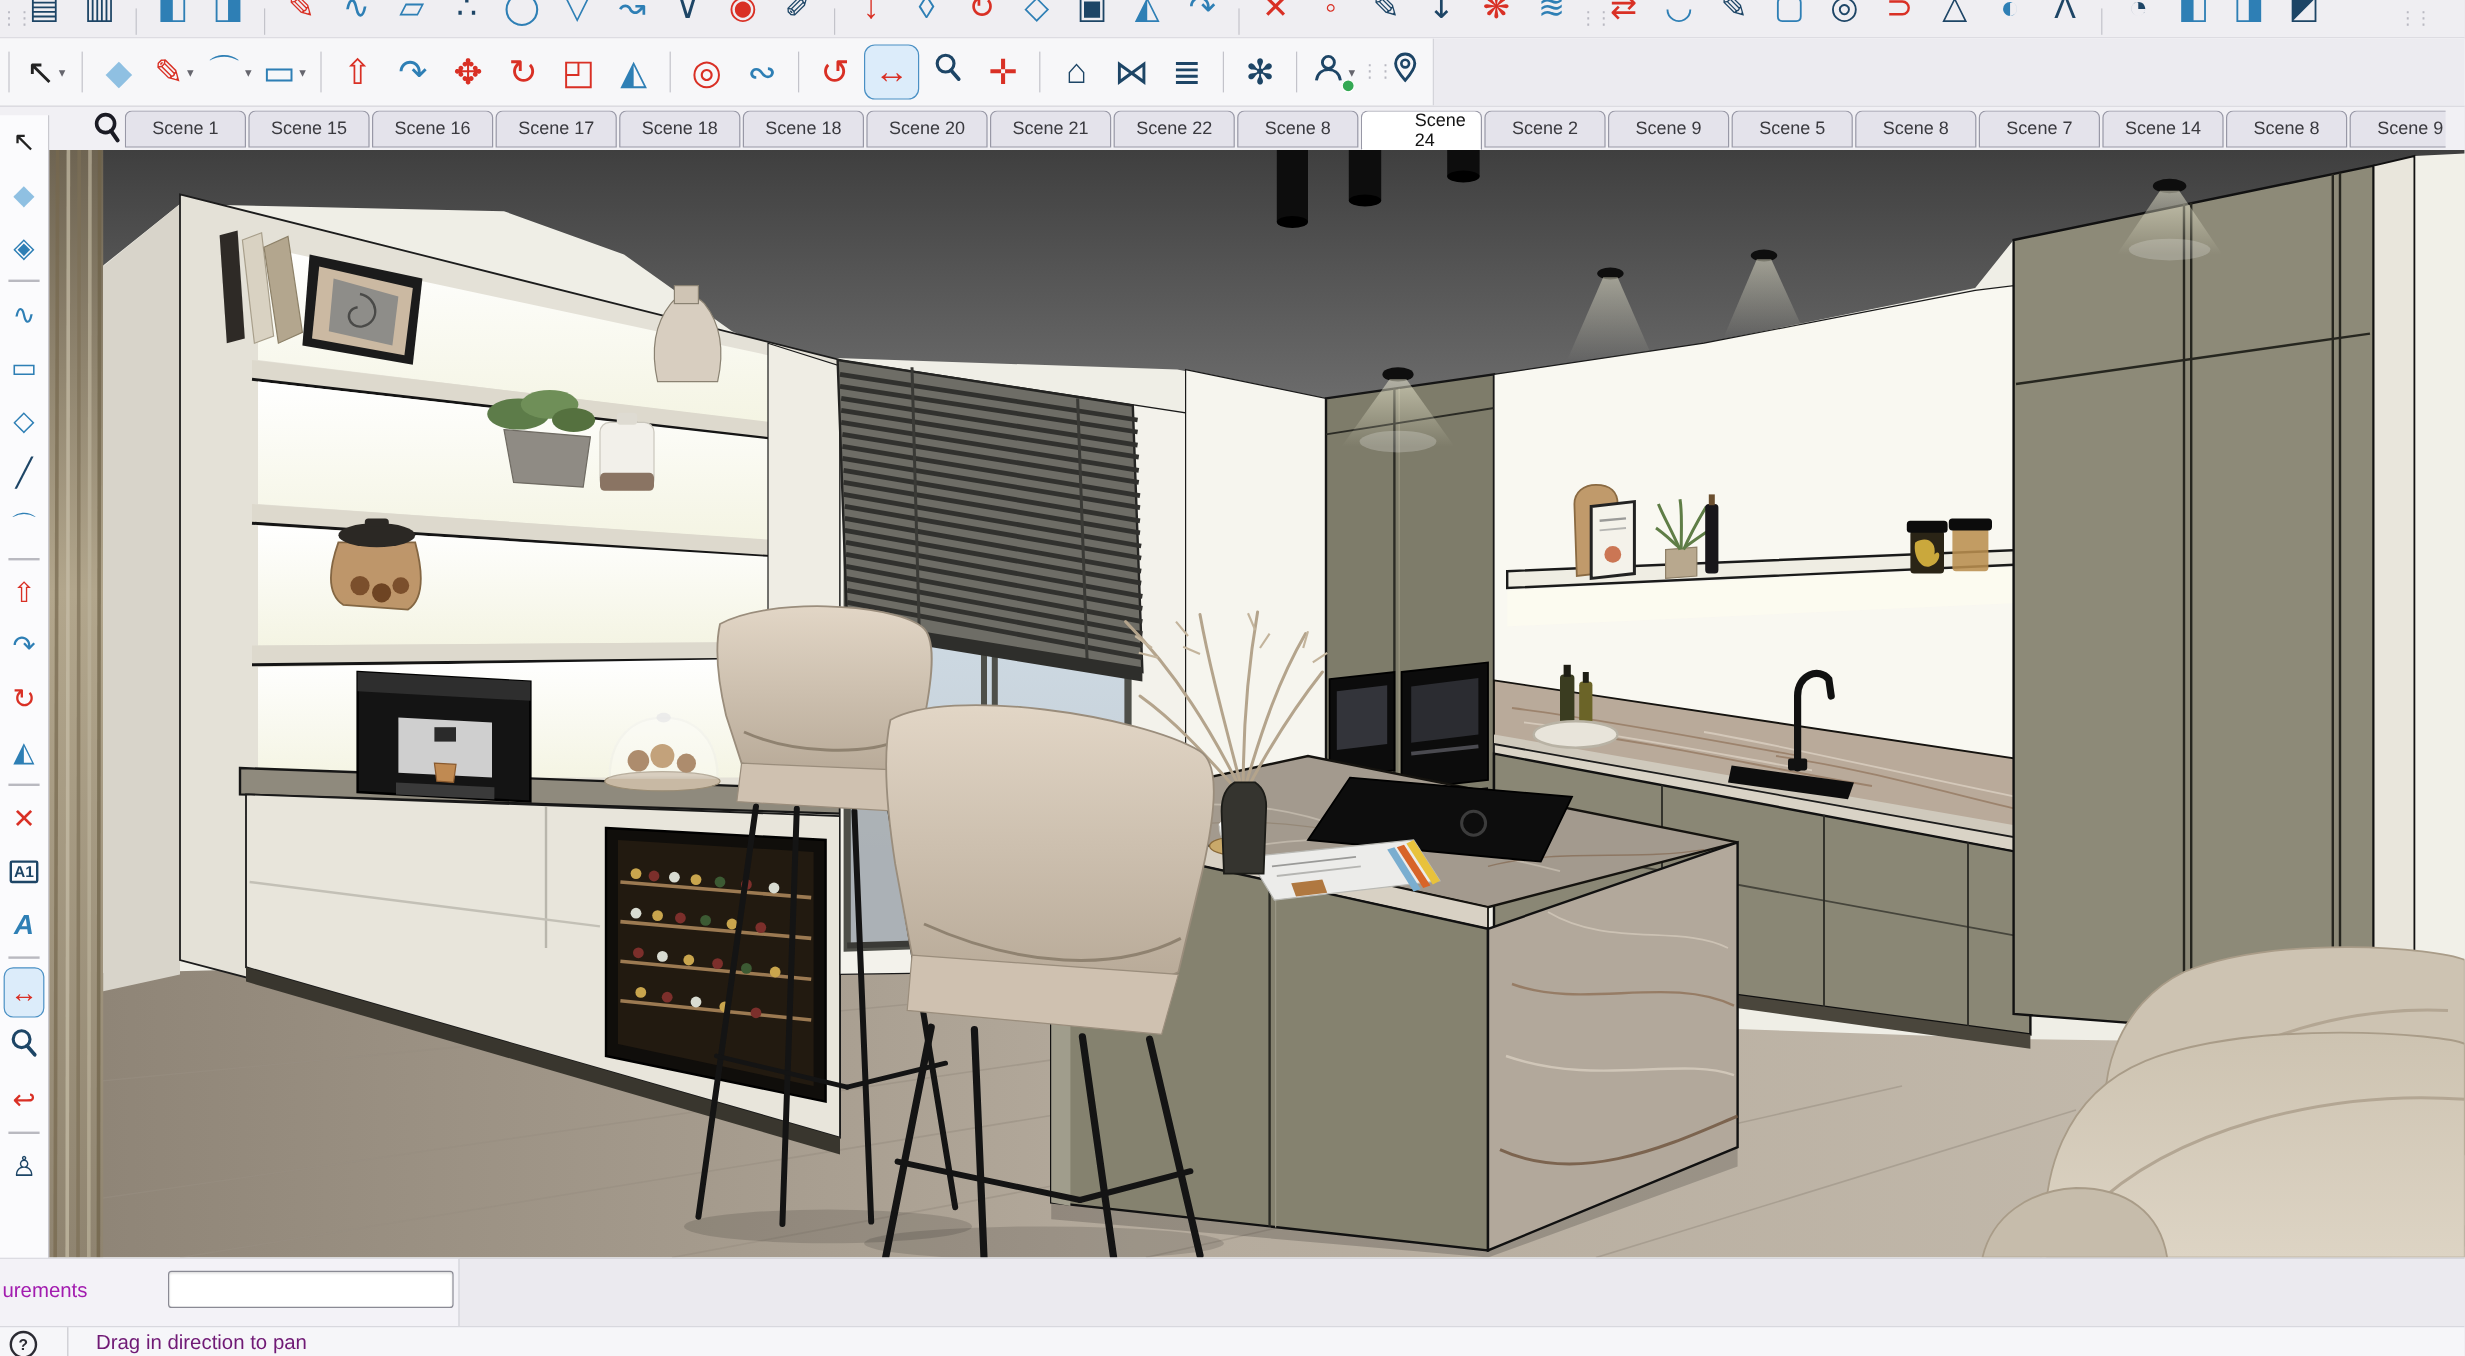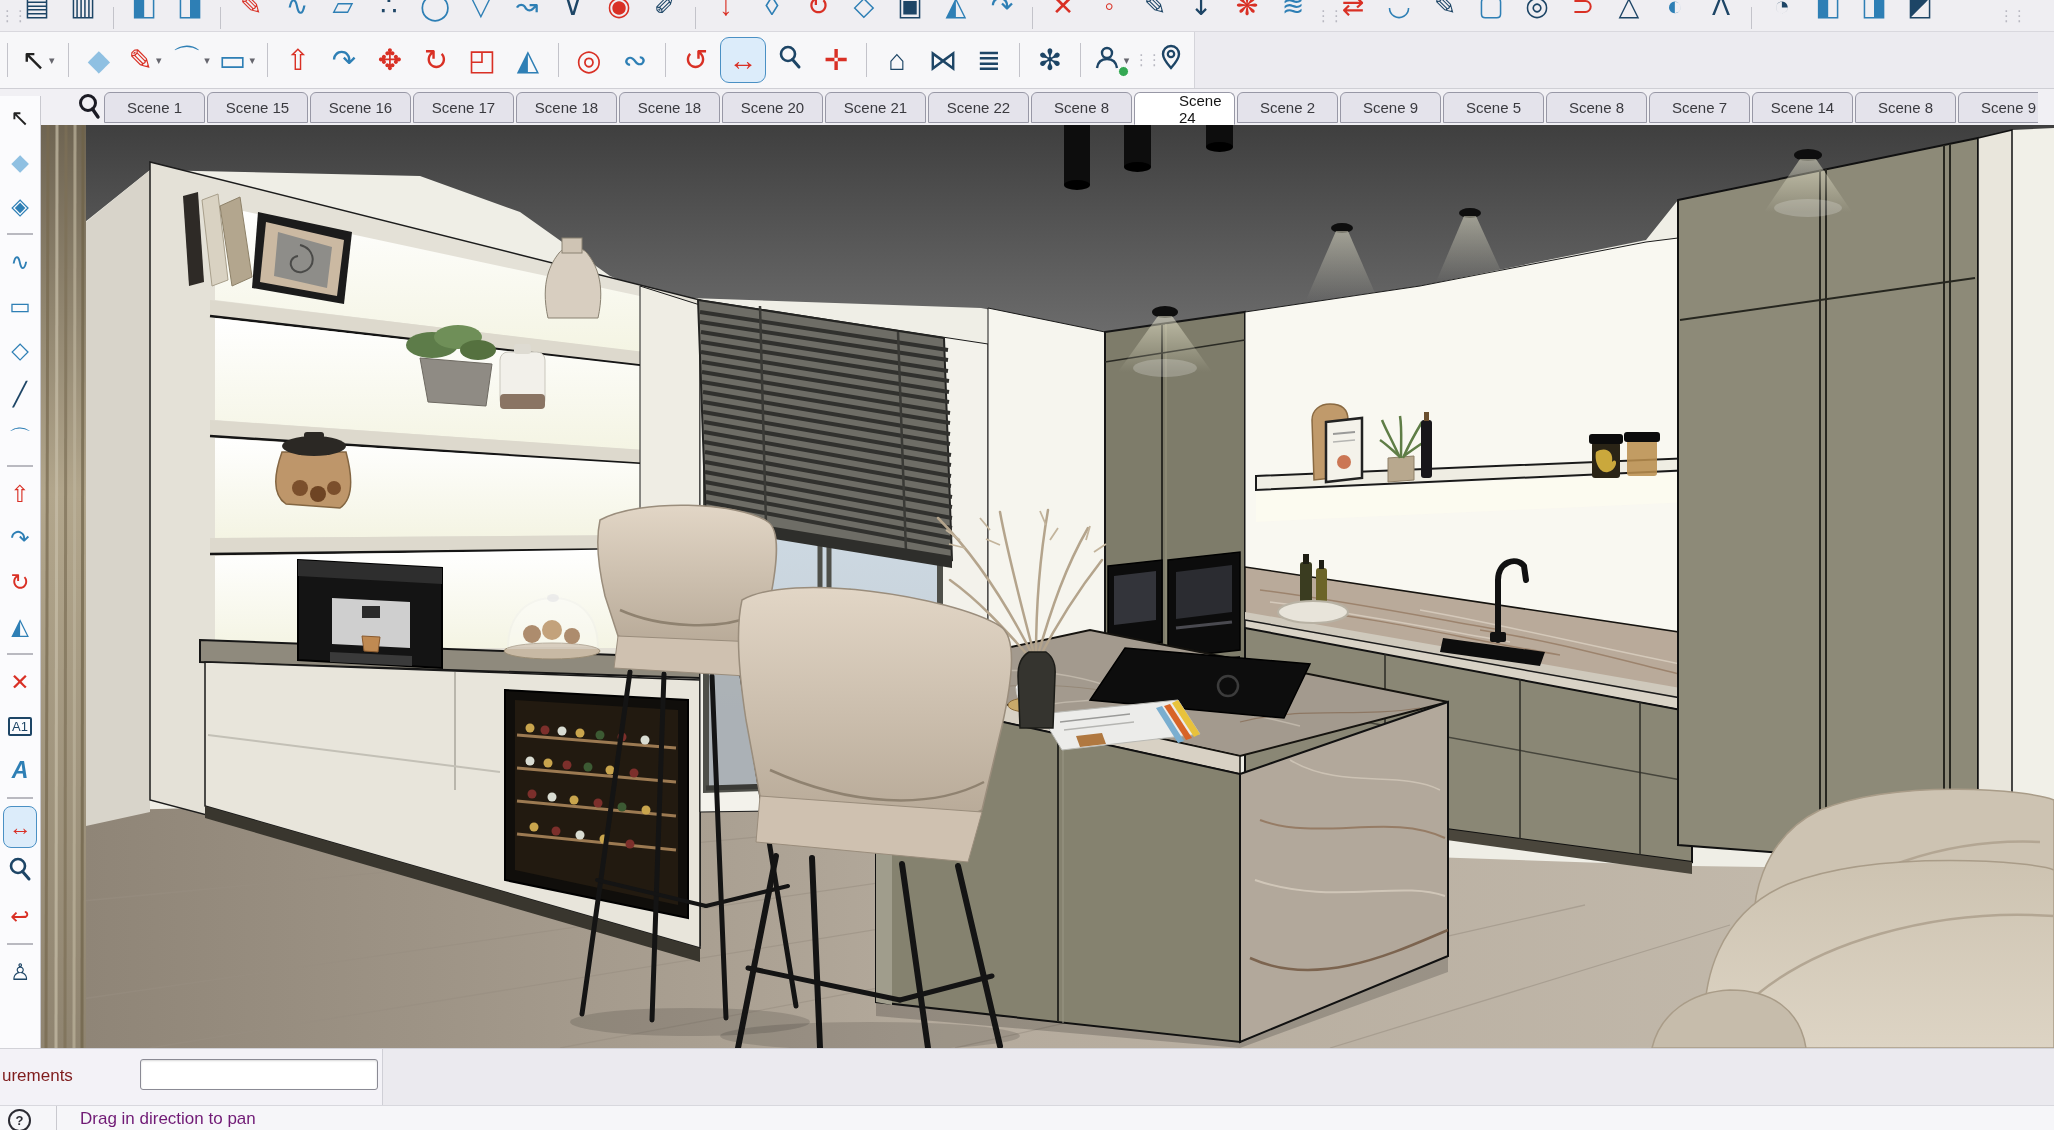--- a/index.html
+++ b/index.html
@@ -14,21 +14,21 @@
   .row2 .tico{min-width:44px;height:44px;display:flex;align-items:center;justify-content:center;
         font-size:29px;border-radius:9px;position:relative;flex:0 0 auto;margin:0 1px;}
   .row2 .tico.active, .sidebar .tico.active{
         background:var(--active-bg,#dcecfa);border:1.6px solid var(--active-br,#4a90c4);}
   .tsep{width:1px;height:34px;background:#c3c3ca;margin:0 7px;flex:0 0 auto;align-self:center;}
   .row1 .tsep{height:22px;margin-top:4px;}
   .thandle{width:14px;color:#b9b9c2;font-size:15px;letter-spacing:-2px;text-align:center;flex:0 0 auto;align-self:center;line-height:10px;}
   .caret{font-size:11px;color:#66666e;margin-left:3px;}
   .navy{color:#1d4566}.blue{color:#2e7fb5}.red{color:#d93025}.dark{color:#222}.lblue{color:#8fc0e2}
   .badge{position:absolute;right:4px;bottom:5px;width:9px;height:9px;border-radius:50%;border:1.5px solid #fff;}
-  .smalltxt{font-size:13px;font-weight:normal;border:2px solid #1d4566;border-radius:2px;padding:0 2px;line-height:15px;}
+  .smalltxt{font-size:13px;font-weight:bold;border:2px solid #1d4566;border-radius:2px;padding:0 2px;line-height:15px;}
   .boldtxt{font-weight:bold;font-style:italic;}
   .row2fill{flex:1 1 auto;align-self:stretch;background:#ecebf0;border-left:1px solid #d4d4da;}
   
   .tabrow{position:absolute;left:0;top:89px;width:2054px;height:36px;background:#f1f0f4;}
   .tabrow .mag{position:absolute;left:76px;top:3px;}
   .tabs{position:absolute;left:104px;top:3px;right:16px;height:33px;display:flex;overflow:hidden;}
   .tab{flex:0 0 101px;height:31px;margin-right:2px;background:var(--tab-bg,#e4e3eb);
        border:1px solid #9898a6;border-radius:6px 6px 0 0;display:flex;align-items:center;
        justify-content:center;font-size:15px;color:#3a3a3f;box-sizing:border-box;cursor:default;}
   .tab.active{background:var(--tab-active,#ffffff);height:33px;margin-top:0;border-bottom-color:#fff;
@@ -37,21 +37,21 @@
   .sidebar{position:absolute;left:0;top:96px;width:40px;height:952px;background:#fbfbfd;
        border-right:1px solid #c9c9cf;display:flex;flex-direction:column;align-items:center;z-index:5;}
   .sidebar .tico{width:32px;height:40px;display:flex;align-items:center;justify-content:center;
        font-size:23px;border-radius:8px;margin:2px 0;}
   .sidebar .ssep{width:26px;height:2px;background:#b9b9c0;margin:5px 0;}
   
   .viewport{position:absolute;left:40px;top:125px;width:2014px;height:923px;background:#efeee6;}
   
   .measrow{position:absolute;left:0;top:1048px;width:2054px;height:57px;background:#ebeaef;border-top:1px solid #d2d2d8;}
   .measpanel{position:absolute;left:0;top:0;width:382px;height:57px;background:#f3f2f7;border-right:1px solid #cfcfd6;}
-  .measlabel{position:absolute;left:2px;top:17px;font-size:17px;color:#7f1d1d;}
+  .measlabel{position:absolute;left:2px;top:17px;font-size:17px;color:#a21caf;}
   .measinput{position:absolute;left:140px;top:10px;width:238px;height:31px;border:1px solid #8a8a94;
        border-radius:3px;background:#fff;box-shadow:inset 0 1px 2px rgba(0,0,0,.15);font-size:15px;padding:0 6px;box-sizing:border-box;}
   .hintrow{position:absolute;left:0;top:1105px;width:2054px;height:25px;background:#f6f6f9;border-top:1px solid #d8d8de;}
   .helpico{position:absolute;left:8px;top:3px;width:19px;height:19px;border:2px solid #2b2b33;border-radius:50%;
        font-size:13px;font-weight:bold;color:#2b2b33;display:flex;align-items:center;justify-content:center;}
   .hintsep{position:absolute;left:56px;top:0;width:1px;height:25px;background:#c9c9cf;}
   .hinttext{position:absolute;left:80px;top:3px;font-size:17px;color:#701a75;}
 </style>
 </head>
 <body>

